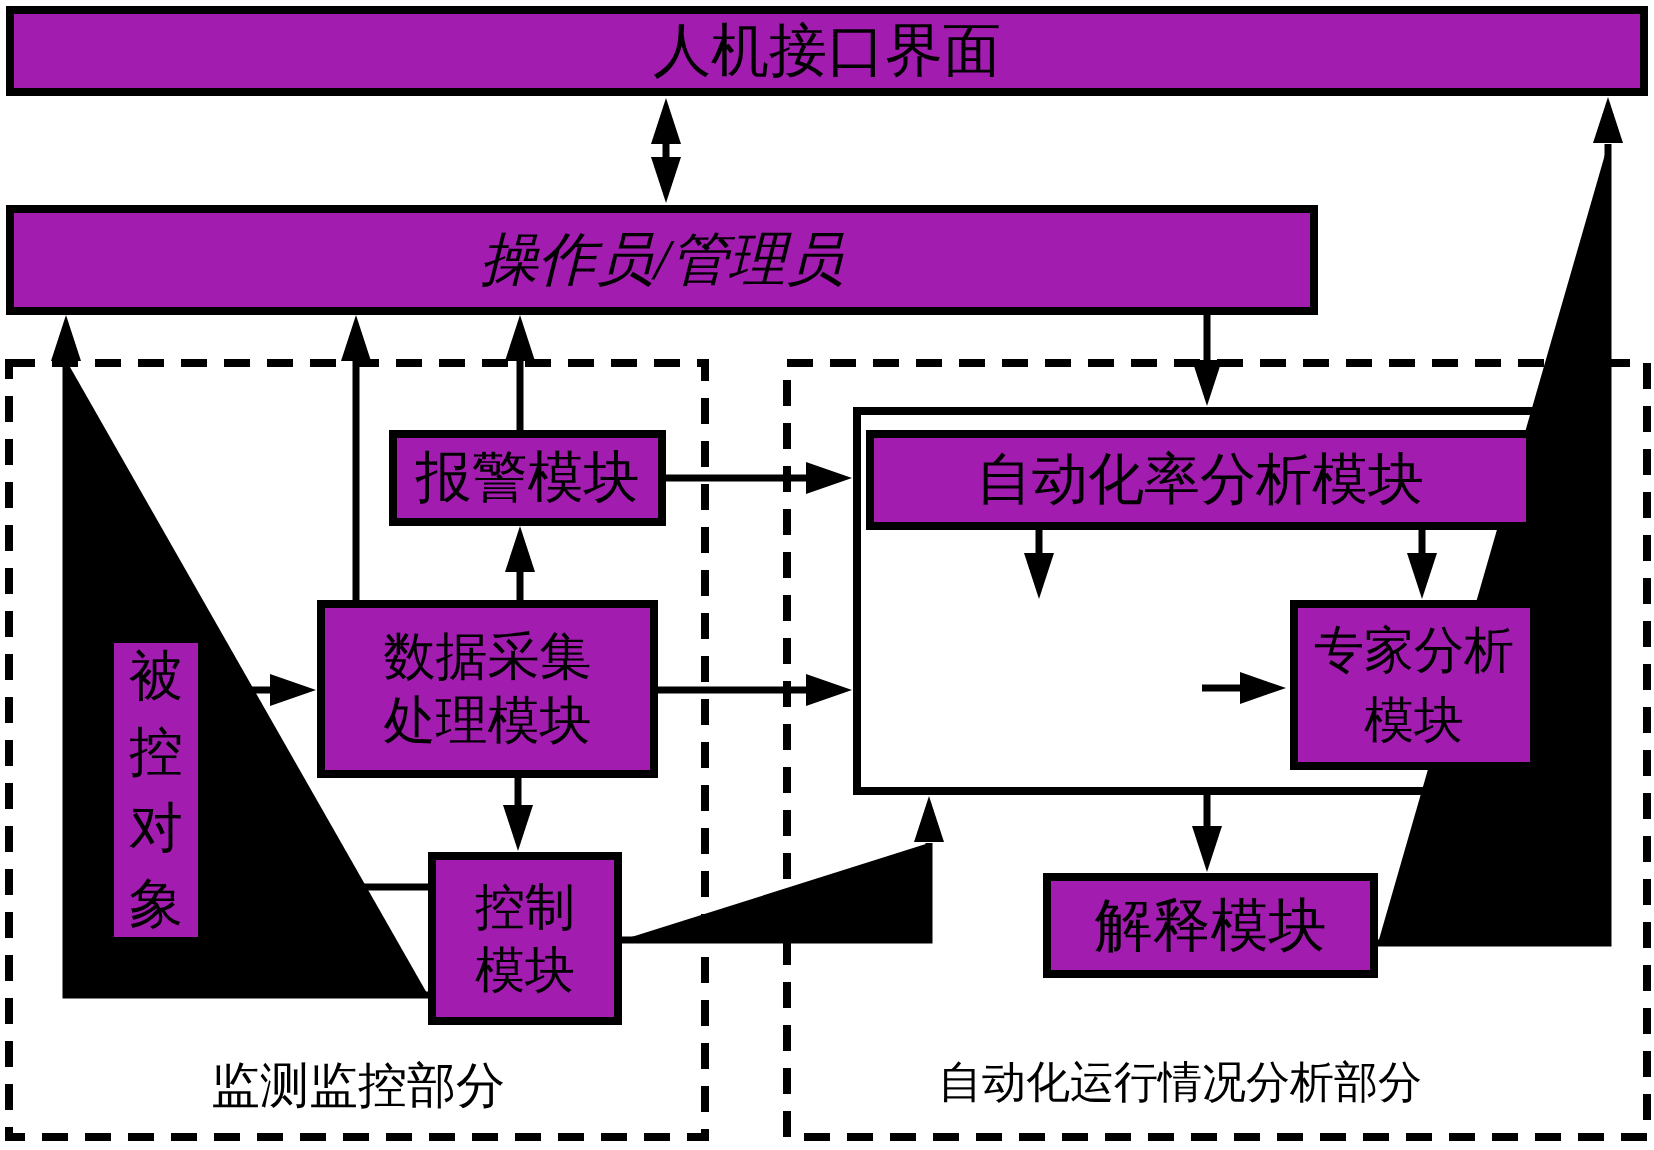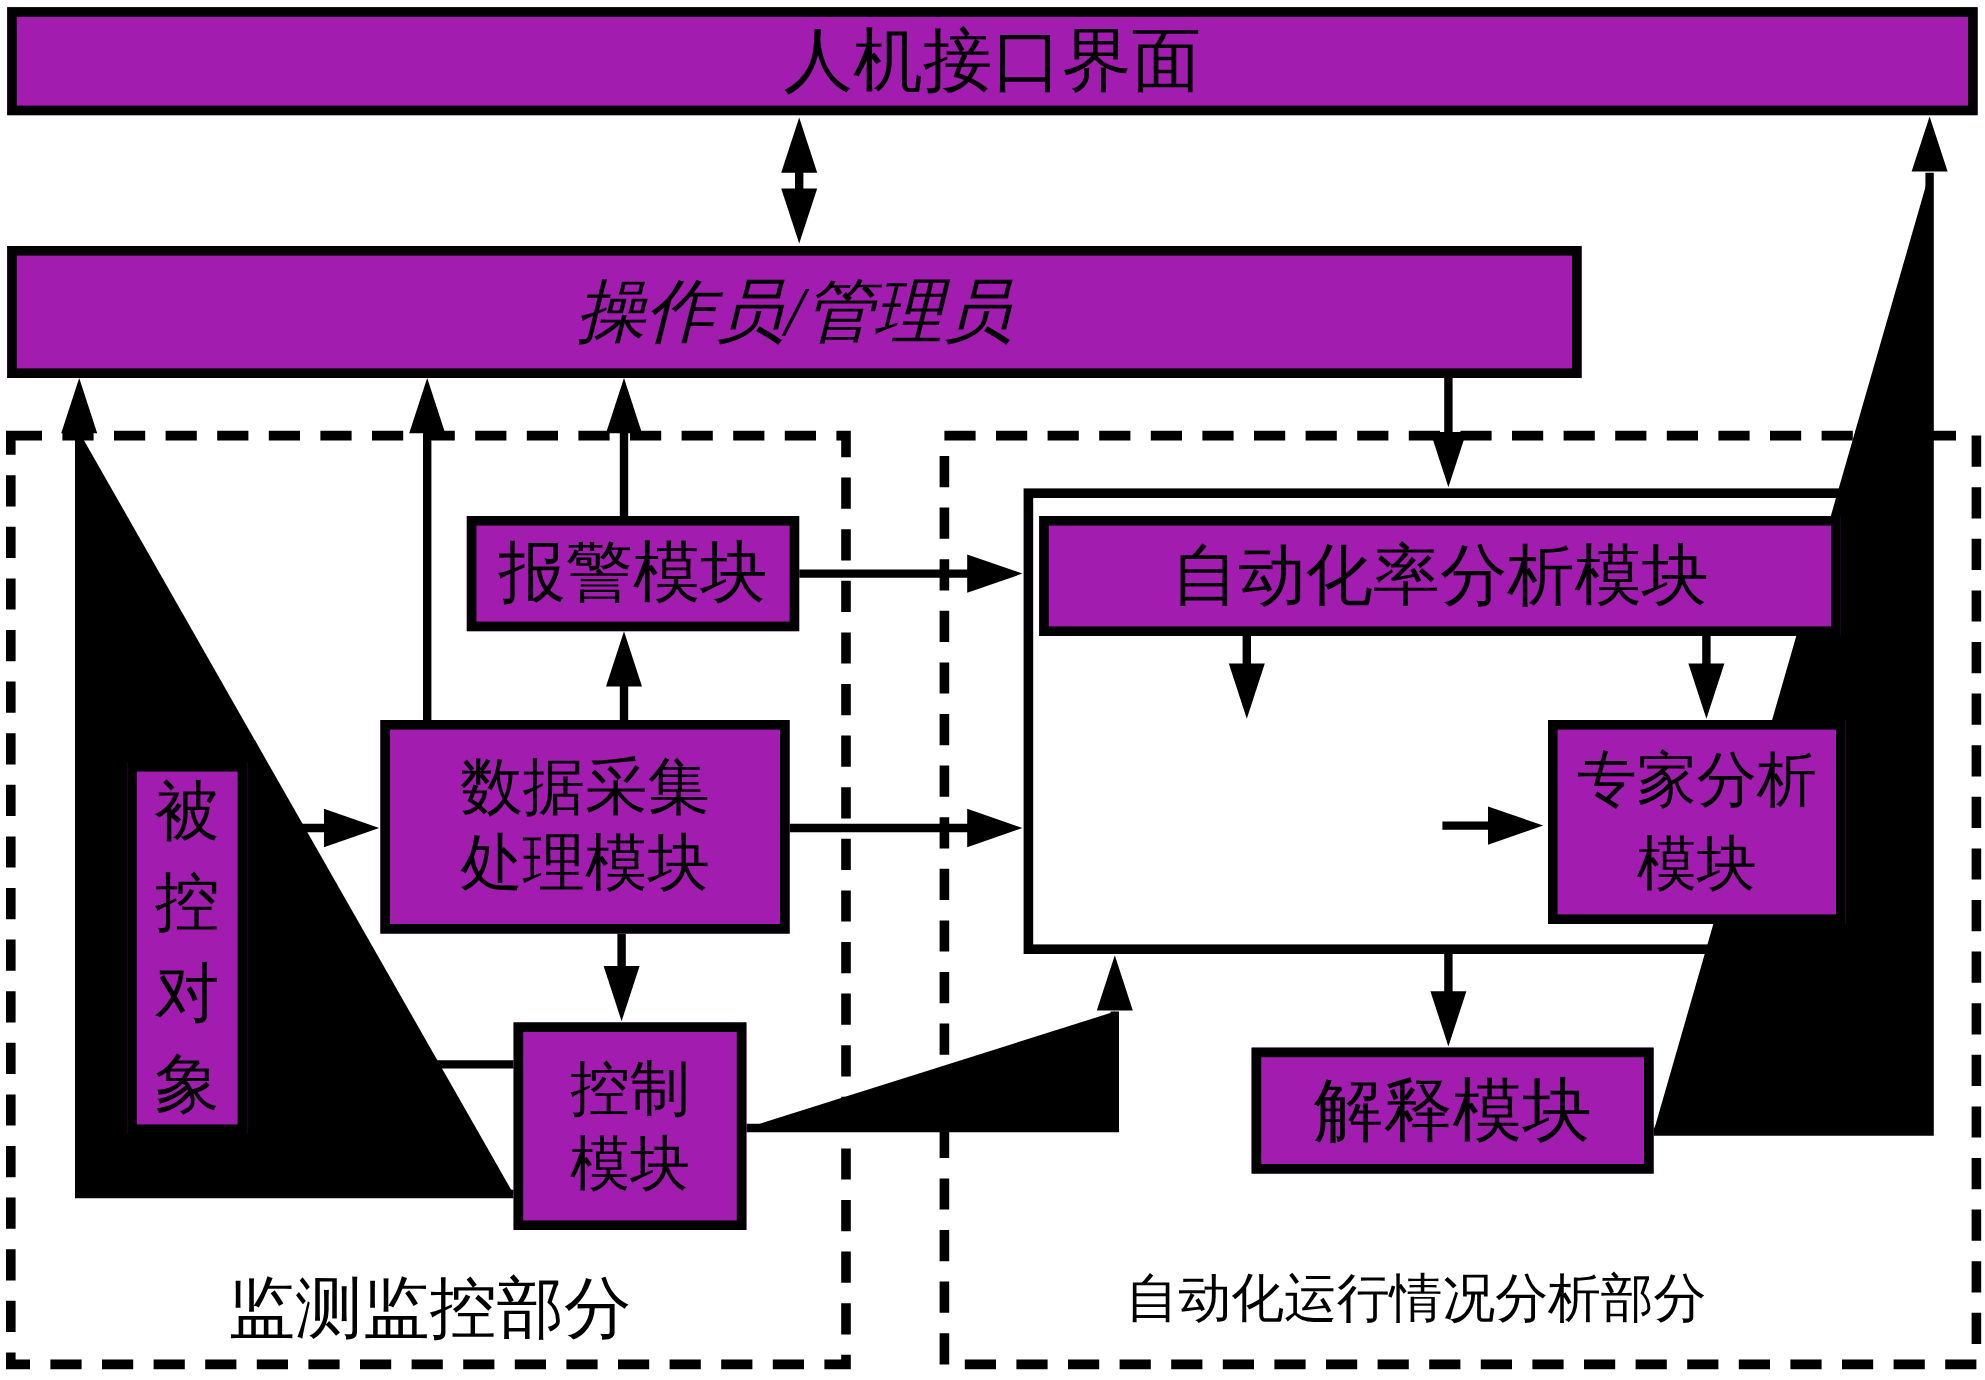--- a/index.html
+++ b/index.html
@@ -106,17 +106,17 @@
   <div class="node" style="left:853px;top:407px;width:707px;height:388px;background:transparent;"></div>
 
   <div class="node" style="left:866px;top:430px;width:668px;height:100px;font-size:56px;">自动化率分析模块</div>
 
 
   <div class="node" style="left:1290px;top:600px;width:248px;height:170px;font-size:50px;line-height:70px;">专家分析
 模块</div>
 
   <div class="node" style="left:1043px;top:873px;width:335px;height:105px;font-size:58px;">解释模块</div>
 
-  <div class="caption" style="left:108px;top:1053px;width:500px;font-size:56px;">监测监控部分</div>
+  <div class="caption" style="left:108px;top:1053px;width:500px;font-size:49px;">监测监控部分</div>
 
   <div class="caption" style="left:830px;top:1053px;width:700px;font-size:44px;">自动化运行情况分析部分</div>
 
 </div>
 
 </body></html>

